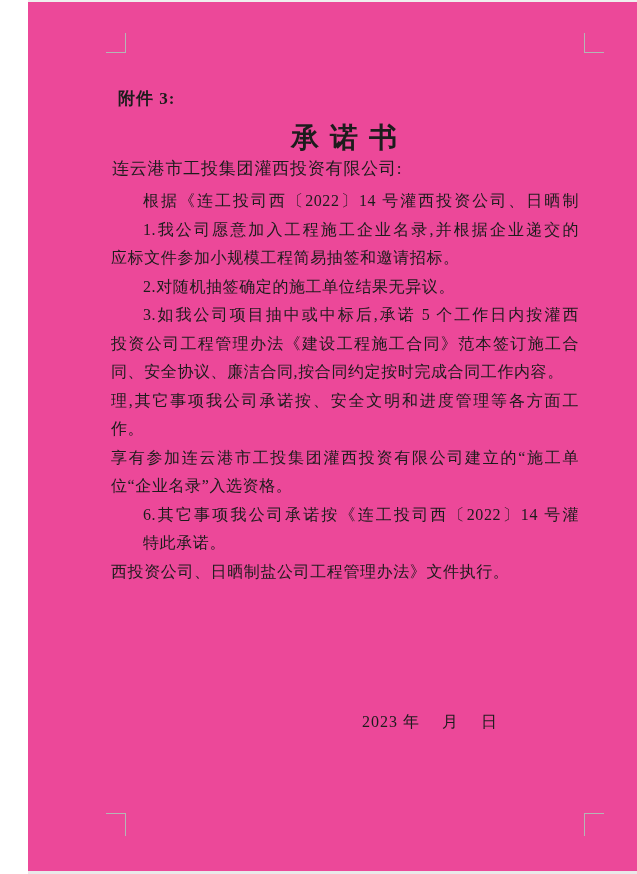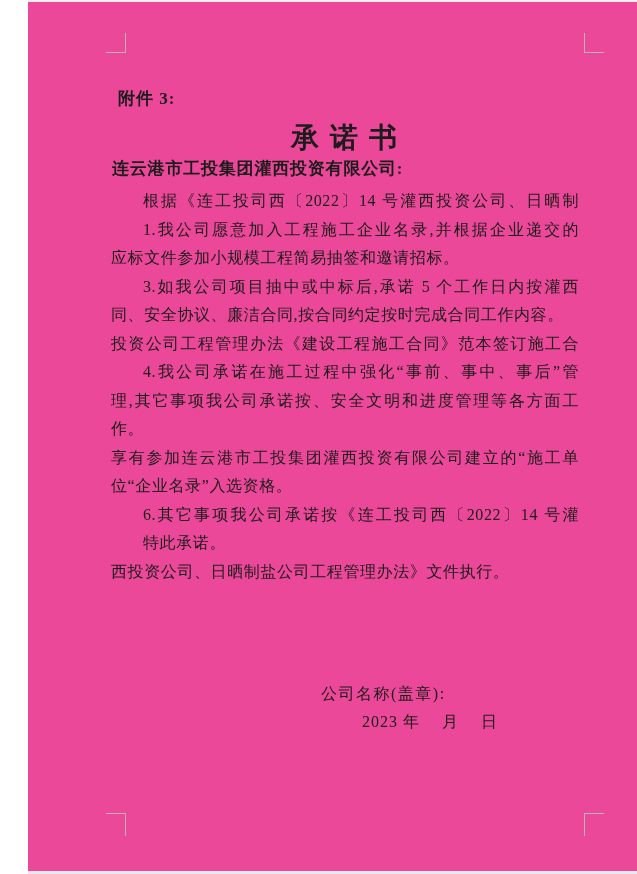--- a/index.html
+++ b/index.html
@@ -31,21 +31,21 @@
   .attachment {
     position:absolute; left:90px; top:87px;
     font-size:17px; font-weight:bold; letter-spacing:1px;
   }
   .title {
     position:absolute; left:83px; top:119px; width:468px;
     text-align:center; font-size:28px; font-weight:bold; letter-spacing:2px;
   }
   .salutation {
     position:absolute; left:84px; top:157px;
-    font-size:17px; font-weight:bold; letter-spacing:0.8px;
+    font-size:17px; font-weight:normal; letter-spacing:0.8px;
   }
   .doc-body {
     position:absolute; left:83px; top:187px; width:468px;
     font-size:16px; line-height:28.5px; letter-spacing:0.6px;
   }
   .bline { white-space:nowrap; }
   .bline.full { white-space:normal; text-align:justify; text-align-last:justify; }
   .bline.indent { text-indent:2em; }
 
   .sig-company {
@@ -74,30 +74,29 @@
   <div class="attachment">附件 3:</div>
 
   <div class="title">承 诺 书</div>
 
   <div class="salutation">连云港市工投集团灌西投资有限公司:</div>
 
   <div class="doc-body">
       <div class="bline indent full">根据《连工投司西〔2022〕14 号灌西投资公司、日晒制</div>
       <div class="bline indent full">1.我公司愿意加入工程施工企业名录,并根据企业递交的</div>
       <div class="bline">应标文件参加小规模工程简易抽签和邀请招标。</div>
+      <div class="bline indent">2.对随机抽签确定的施工单位结果无异议。</div>
       <div class="bline indent full">3.如我公司项目抽中或中标后,承诺 5 个工作日内按灌西</div>
+      <div class="bline full">投资公司工程管理办法《建设工程施工合同》范本签订施工合</div>
       <div class="bline">同、安全协议、廉洁合同,按合同约定按时完成合同工作内容。</div>
-      <div class="bline full">投资公司工程管理办法《建设工程施工合同》范本签订施工合</div>
-      <div class="bline indent full">4.我公司承诺在施工过程中强化“事前、事中、事后”管</div>
       <div class="bline full">理,其它事项我公司承诺按、安全文明和进度管理等各方面工</div>
       <div class="bline">作。</div>
       <div class="bline full">享有参加连云港市工投集团灌西投资有限公司建立的“施工单</div>
       <div class="bline">位“企业名录”入选资格。</div>
       <div class="bline indent full">6.其它事项我公司承诺按《连工投司西〔2022〕14 号灌</div>
       <div class="bline indent">特此承诺。</div>
       <div class="bline">西投资公司、日晒制盐公司工程管理办法》文件执行。</div>
     </div>
 
-  <div class="sig-company">公司名称(盖章):</div>
 
   <div class="sig-date">2023 年　 月　 日</div>
 
 </div>
 
 </body></html>

